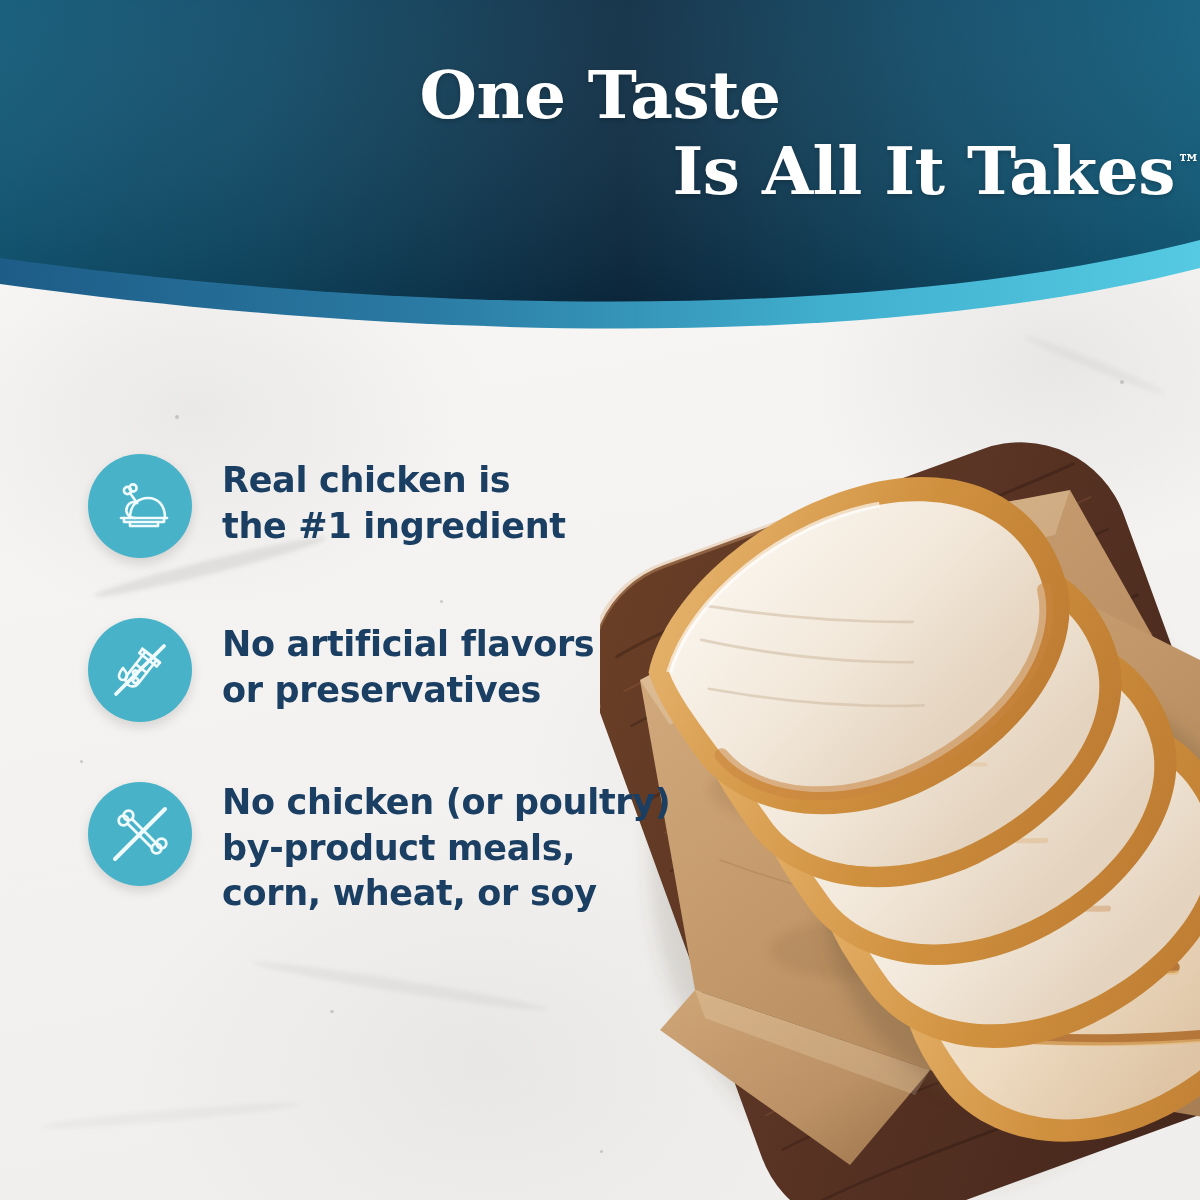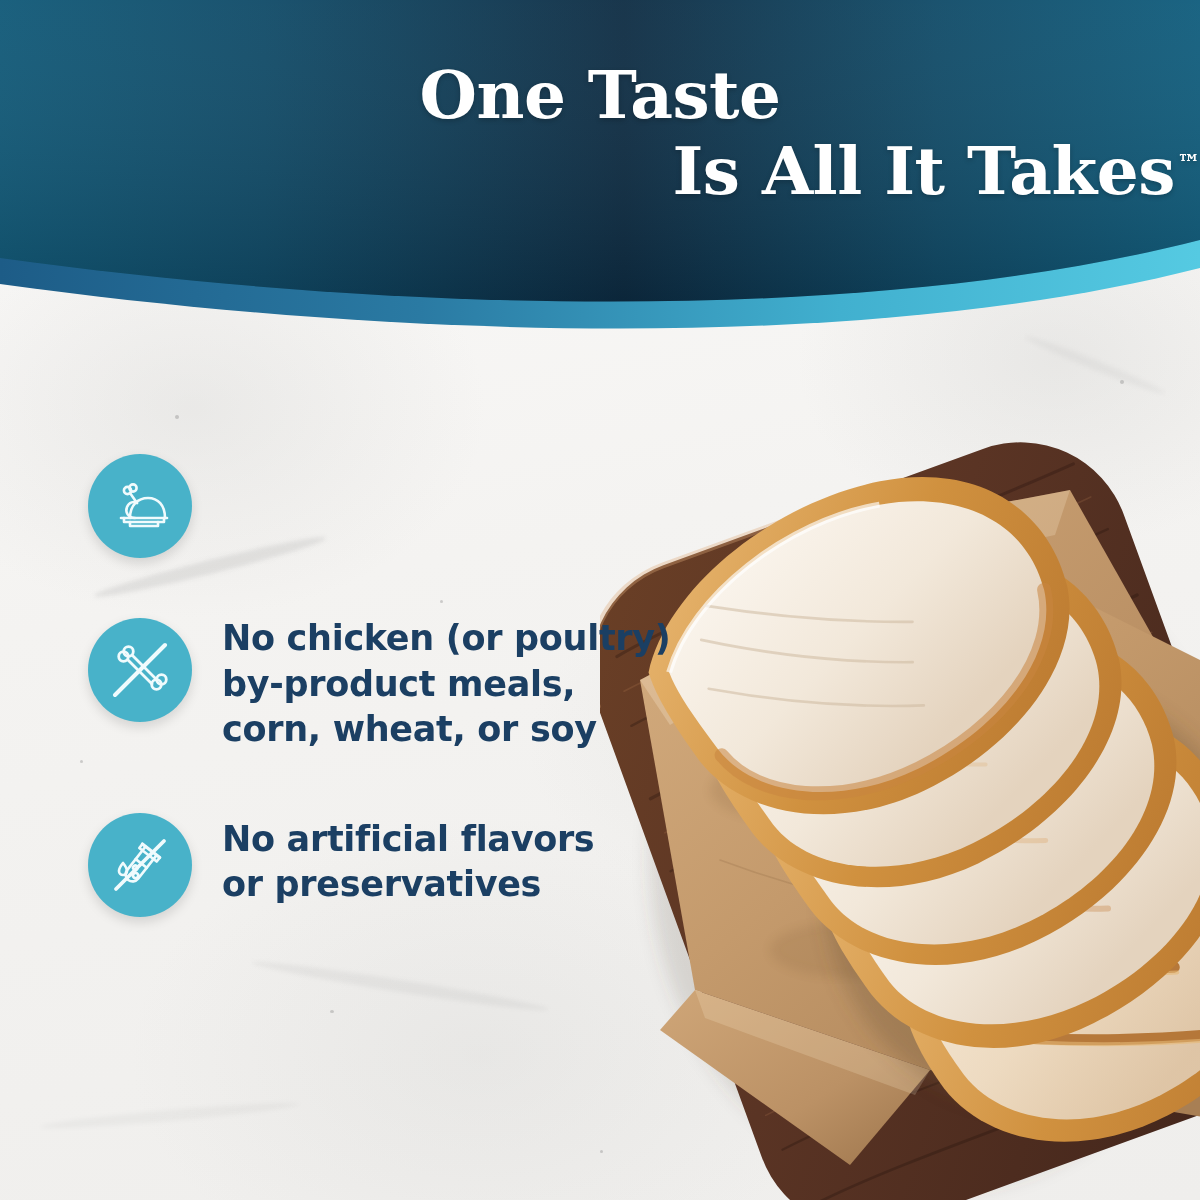--- a/index.html
+++ b/index.html
@@ -346,20 +346,47 @@
           <path d="M16 44 V48 H56 V44"></path>
           <path d="M22 48 V52 H50 V48"></path>
 
           <path d="M27 44 C20 44 17 38 19 33 C21 28 26 27 29 29"></path>
           <path d="M29 29 L22 19"></path>
 
           <circle cx="19.5" cy="16.5" r="3.6"></circle>
           <circle cx="25" cy="14" r="3.6"></circle>
         </svg>
       </div>
+      <div class="feature-text">Real chicken is
+the #1 ingredient</div>
+    </div>
+
+    <div class="feature feature-3">
+      <div class="icon-badge">
+        <svg width="64" height="64" viewBox="0 0 64 64" fill="none" stroke="#f0fbfd" stroke-width="2.7" stroke-linecap="round" stroke-linejoin="round">
+          <g transform="rotate(38 32 32)">
+
+            <path d="M25 14 L25 44 A7 7 0 0 0 39 44 L39 14"></path>
+
+            <path d="M21 14 L43 14" stroke-width="3.2"></path>
+            <path d="M21 14 L21 19 L43 19 L43 14"></path>
+
+            <path d="M25 30 L39 30"></path>
+
+            <circle cx="30" cy="37" r="2.2"></circle>
+            <circle cx="35" cy="43" r="2.6"></circle>
+          </g>
+
+          <path d="M15 30 C15 30 11 35 11 38 A4 4 0 0 0 19 38 C19 35 15 30 15 30 Z"></path>
+
+          <path d="M56 8 L8 56" stroke-width="3.8"></path>
+        </svg>
+      </div>
+      <div class="feature-text">No artificial flavors
+or preservatives</div>
     </div>
 
     <div class="feature feature-2">
       <div class="icon-badge">
         <svg width="66" height="66" viewBox="0 0 66 66" fill="none" stroke="#f0fbfd" stroke-width="2.8" stroke-linecap="round" stroke-linejoin="round">
 
           <path d="M21 23 L45 47"></path>
           <path d="M25.5 18.5 L50 43"></path>
 
           <circle cx="16.5" cy="19.5" r="4.8"></circle>
@@ -369,39 +396,14 @@
           <circle cx="54.5" cy="42.5" r="4.8"></circle>
 
           <path d="M58 8 L8 58" stroke-width="4"></path>
         </svg>
       </div>
       <div class="feature-text">No chicken (or poultry)
 by-product meals,
 corn, wheat, or soy</div>
     </div>
 
-    <div class="feature feature-3">
-      <div class="icon-badge">
-        <svg width="64" height="64" viewBox="0 0 64 64" fill="none" stroke="#f0fbfd" stroke-width="2.7" stroke-linecap="round" stroke-linejoin="round">
-          <g transform="rotate(38 32 32)">
-
-            <path d="M25 14 L25 44 A7 7 0 0 0 39 44 L39 14"></path>
-
-            <path d="M21 14 L43 14" stroke-width="3.2"></path>
-            <path d="M21 14 L21 19 L43 19 L43 14"></path>
-
-            <path d="M25 30 L39 30"></path>
-
-            <circle cx="30" cy="37" r="2.2"></circle>
-            <circle cx="35" cy="43" r="2.6"></circle>
-          </g>
-
-          <path d="M15 30 C15 30 11 35 11 38 A4 4 0 0 0 19 38 C19 35 15 30 15 30 Z"></path>
-
-          <path d="M56 8 L8 56" stroke-width="3.8"></path>
-        </svg>
-      </div>
-      <div class="feature-text">No artificial flavors
-or preservatives</div>
-    </div>
-
   </div>
 </div>
 
 </body></html>

